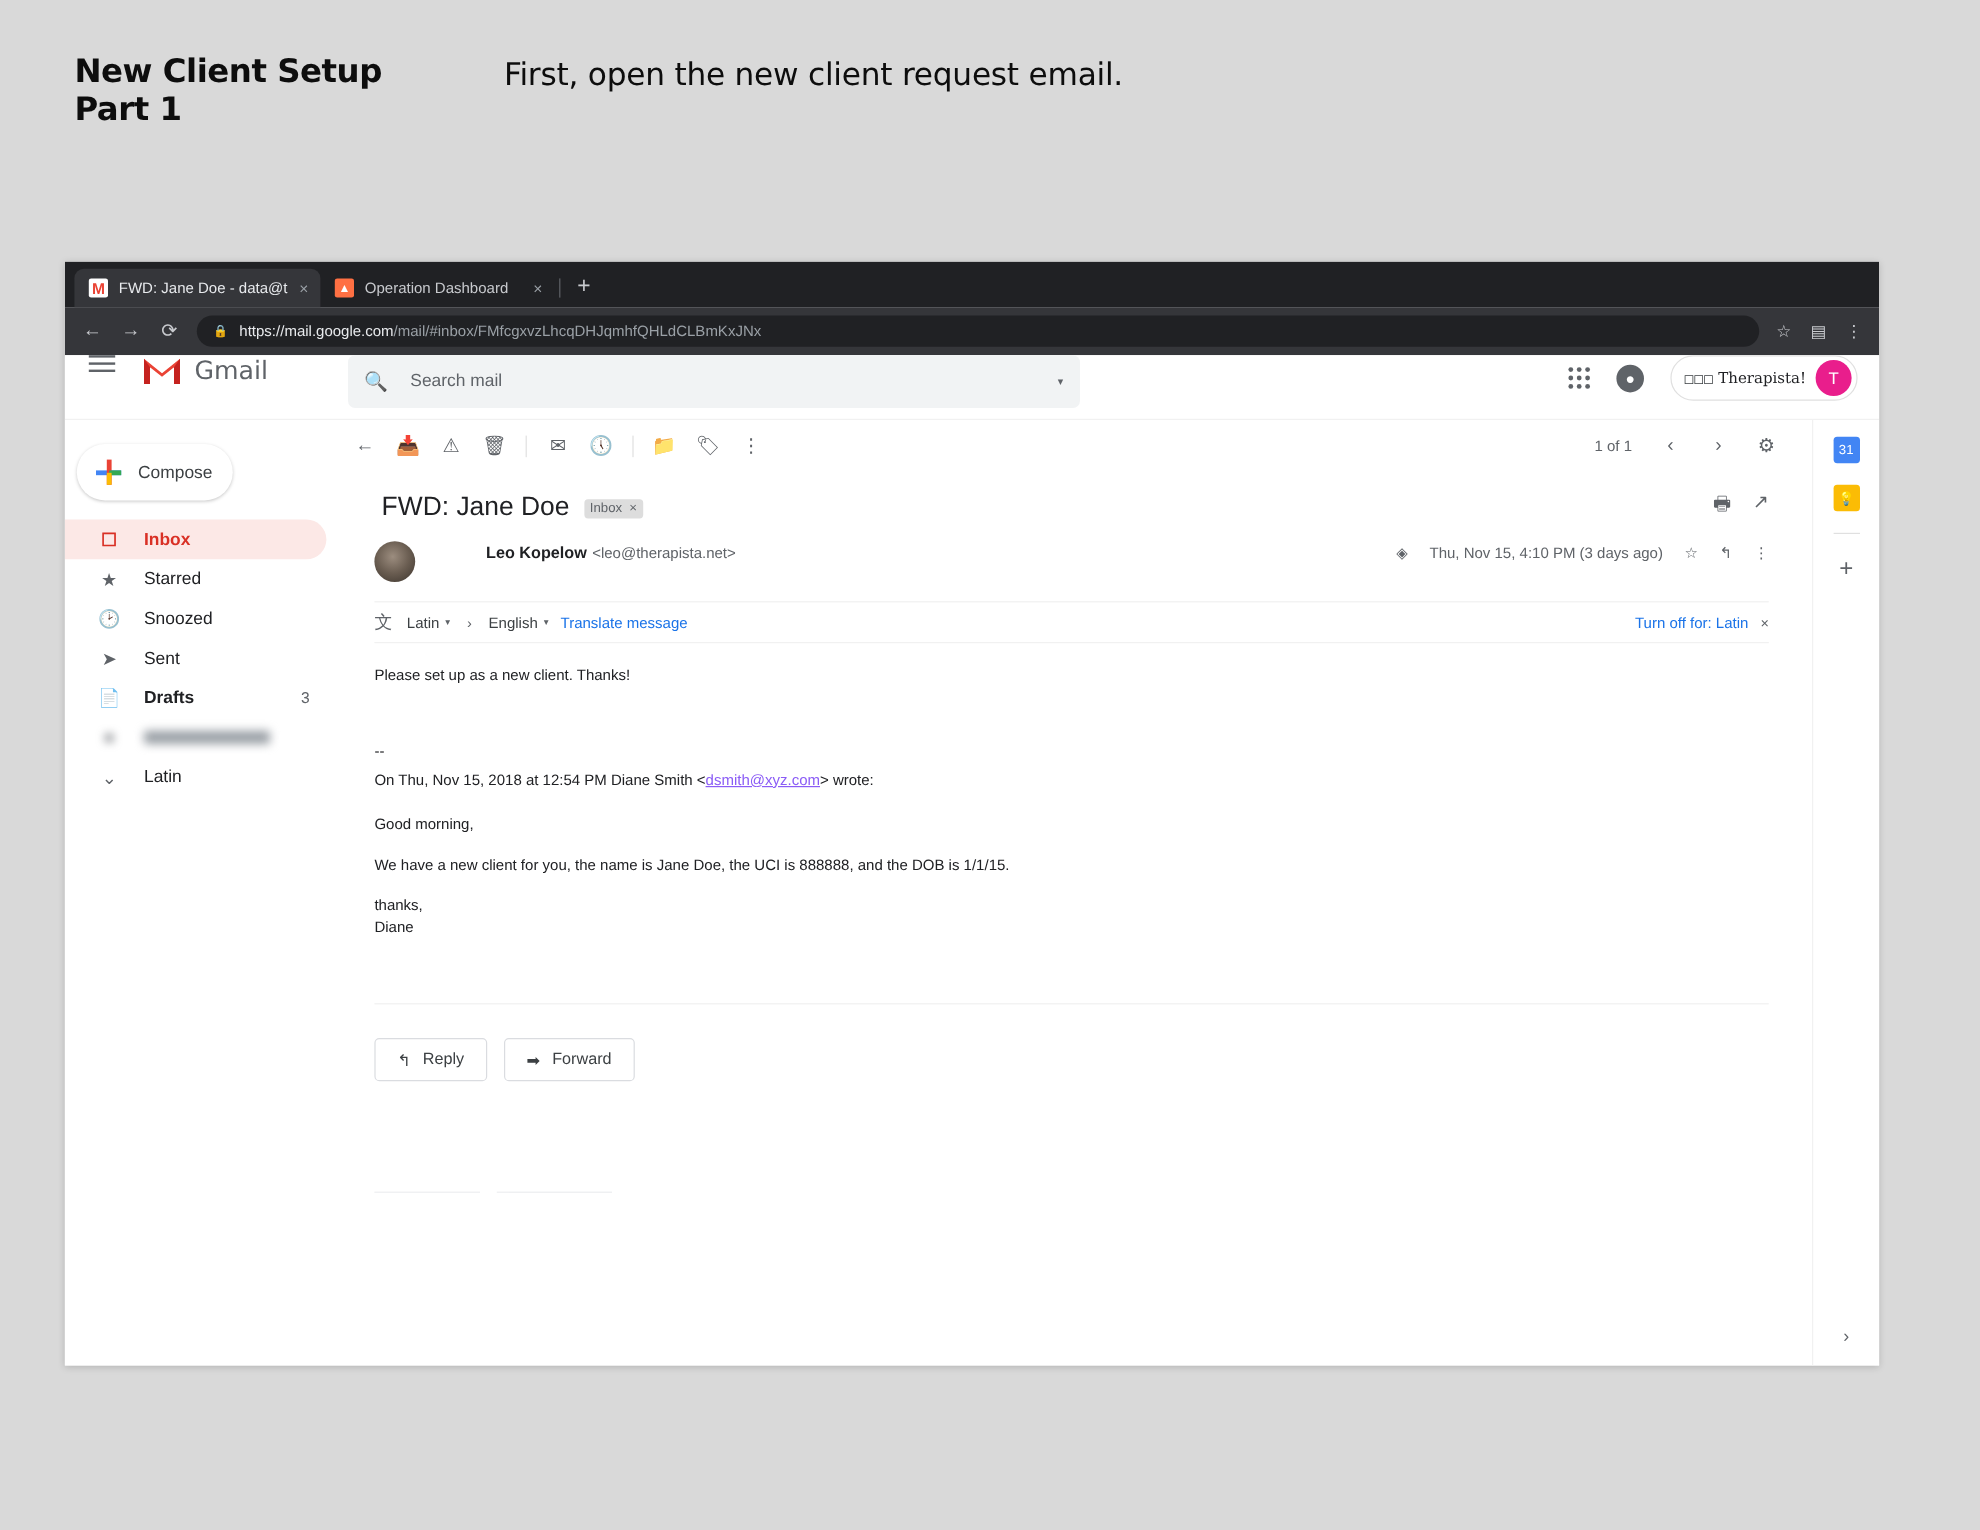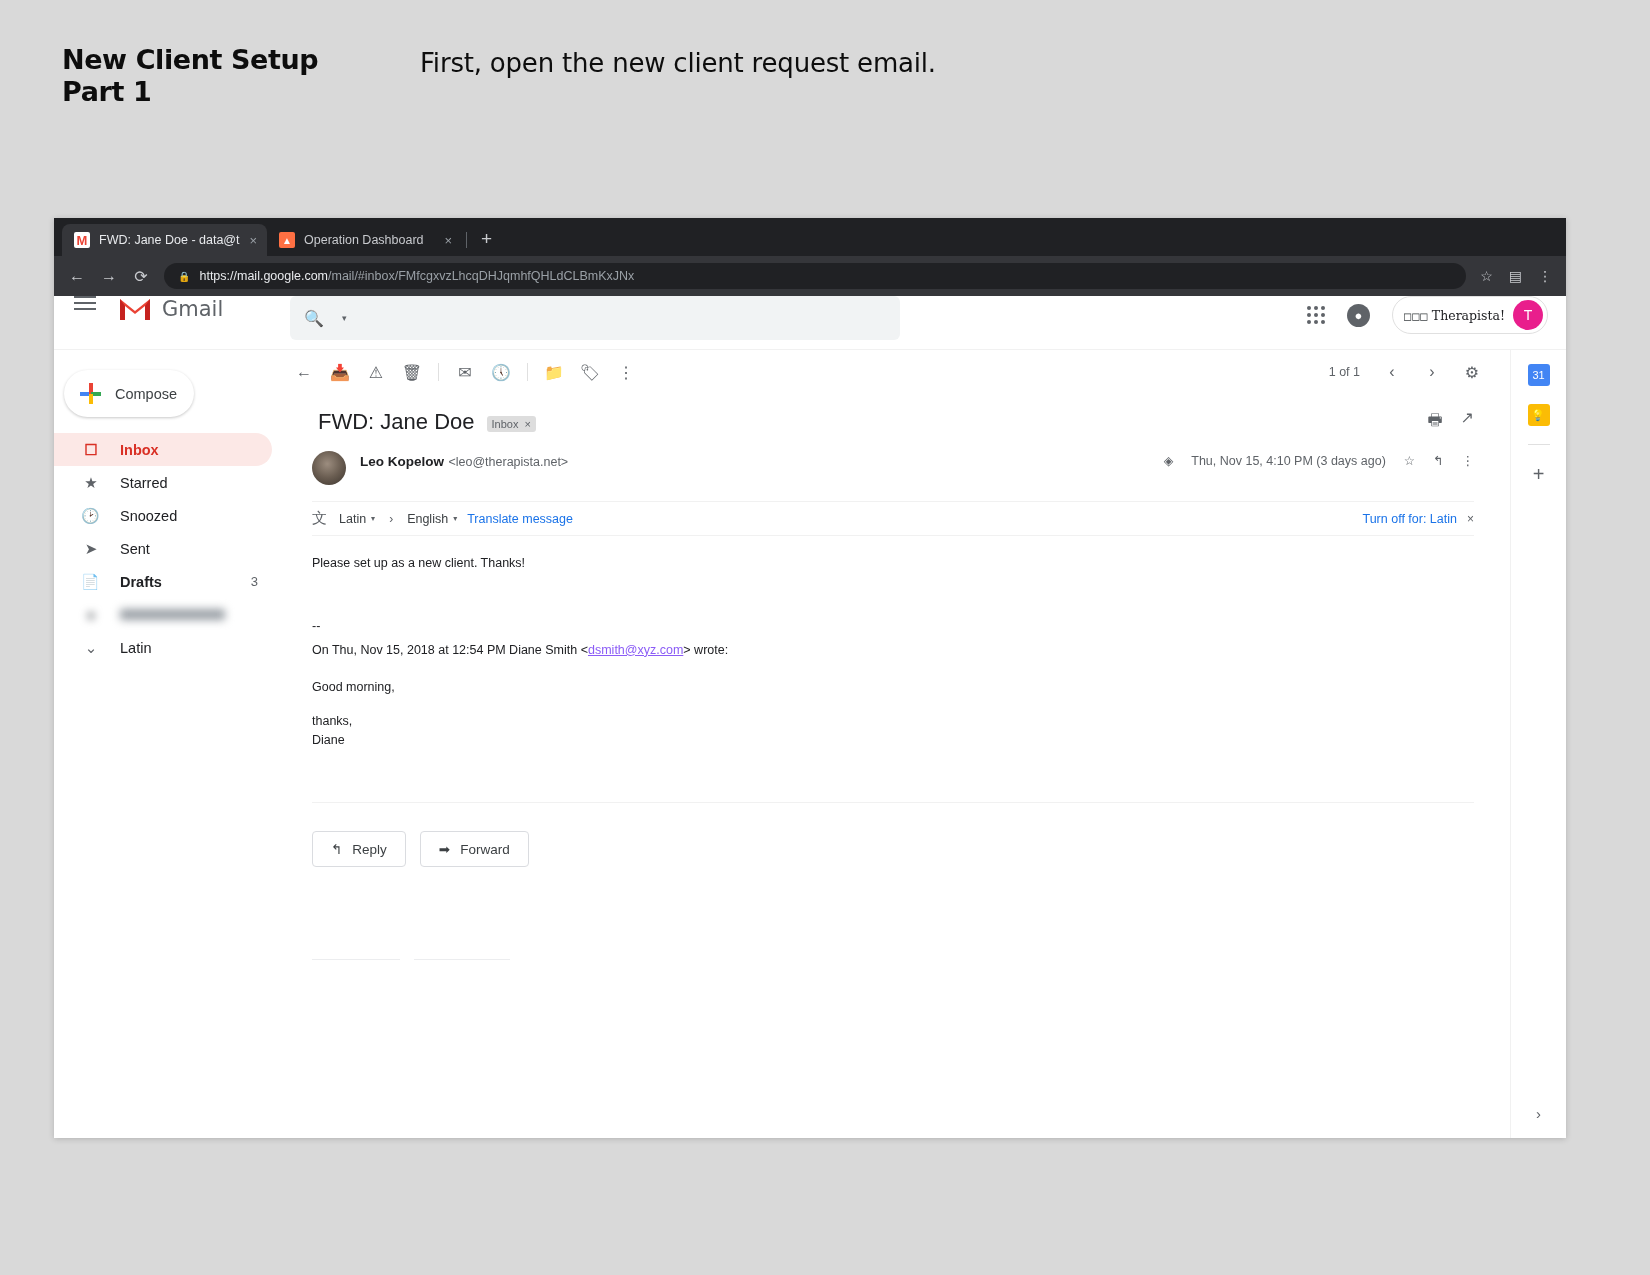--- a/index.html
+++ b/index.html
@@ -184,21 +184,21 @@
   }
   .subject-actions { margin-left: auto; display: flex; gap: 18px; color: #5f6368; font-size: 16px; }
 
   .msg { padding: 16px 36px 0 40px; }
   .msg-head { display: flex; align-items: flex-start; }
   .sender-pic {
     width: 34px; height: 34px; border-radius: 50%; flex: 0 0 34px;
     background: radial-gradient(circle at 45% 38%, #9c8d7f 0%, #6b5e52 48%, #3a332c 100%);
     margin-right: 14px;
   }
-  .sender-block { flex: 1; min-width: 0; padding-top: 1px; }
+  .sender-block { flex: 1; min-width: 0; padding-top: 1px; margin-left: 45px; }
   .sender-name { font-size: 13.5px; font-weight: bold; color: #202124; }
   .sender-email { font-size: 12.5px; color: #5f6368; font-weight: normal; }
   .to-me { font-size: 12.5px; color: #5f6368; margin-top: 4px; }
   .meta-right {
     display: flex; align-items: center; gap: 18px; color: #5f6368;
     font-size: 12.5px; padding-top: 2px; white-space: nowrap;
   }
 
   .translate-bar {
     display: flex; align-items: center; gap: 10px;
@@ -302,20 +302,21 @@
       <div class="g-logo">
         <svg width="34" height="26" viewBox="0 0 34 26">
           <path d="M2 3 L17 15 L32 3 L32 24 L27 24 L27 10 L17 18 L7 10 L7 24 L2 24 Z" fill="#ea4335"></path>
           <path d="M2 3 L2 24 L7 24 L7 10 Z" fill="#c5221f"></path>
           <path d="M32 3 L32 24 L27 24 L27 10 Z" fill="#c5221f"></path>
         </svg>
         <span class="g-logo-text">Gmail</span>
       </div>
       <div class="searchbar">
         <span class="search-ico">🔍</span>
+        <input class="search-input" placeholder="Search mail" style="">
         <span class="search-caret">▾</span>
       </div>
       <div class="hdr-right">
         <span class="grid-ico">
           <span></span>
             <span></span>
             <span></span>
             <span></span>
             <span></span>
           <span></span>
@@ -448,20 +449,21 @@
               <span class="tr-x">×</span>
             </span>
           </div>
 
           <div class="mail-body">
             <p>Please set up as a new client. Thanks!</p>
             <div class="gap-lg"></div>
             <p style="margin-bottom:4px;">--</p>
             <p><span>On Thu, Nov 15, 2018 at 12:54 PM Diane Smith &lt;</span><span class="quoted-link">dsmith@xyz.com</span><span>&gt; wrote:</span></p>
             <p style="margin-top:18px;">Good morning,</p>
+            <p>We have a new client for you, the name is Jane Doe, the UCI is 888888, and the DOB is 1/1/15.</p>
             <p style="margin-bottom:0;">thanks,</p>
             <p>Diane</p>
           </div>
 
           <div class="mail-divider"></div>
 
           <div class="action-row">
             <div class="action-btn">
               <span>↰</span>
               <span>Reply</span>

